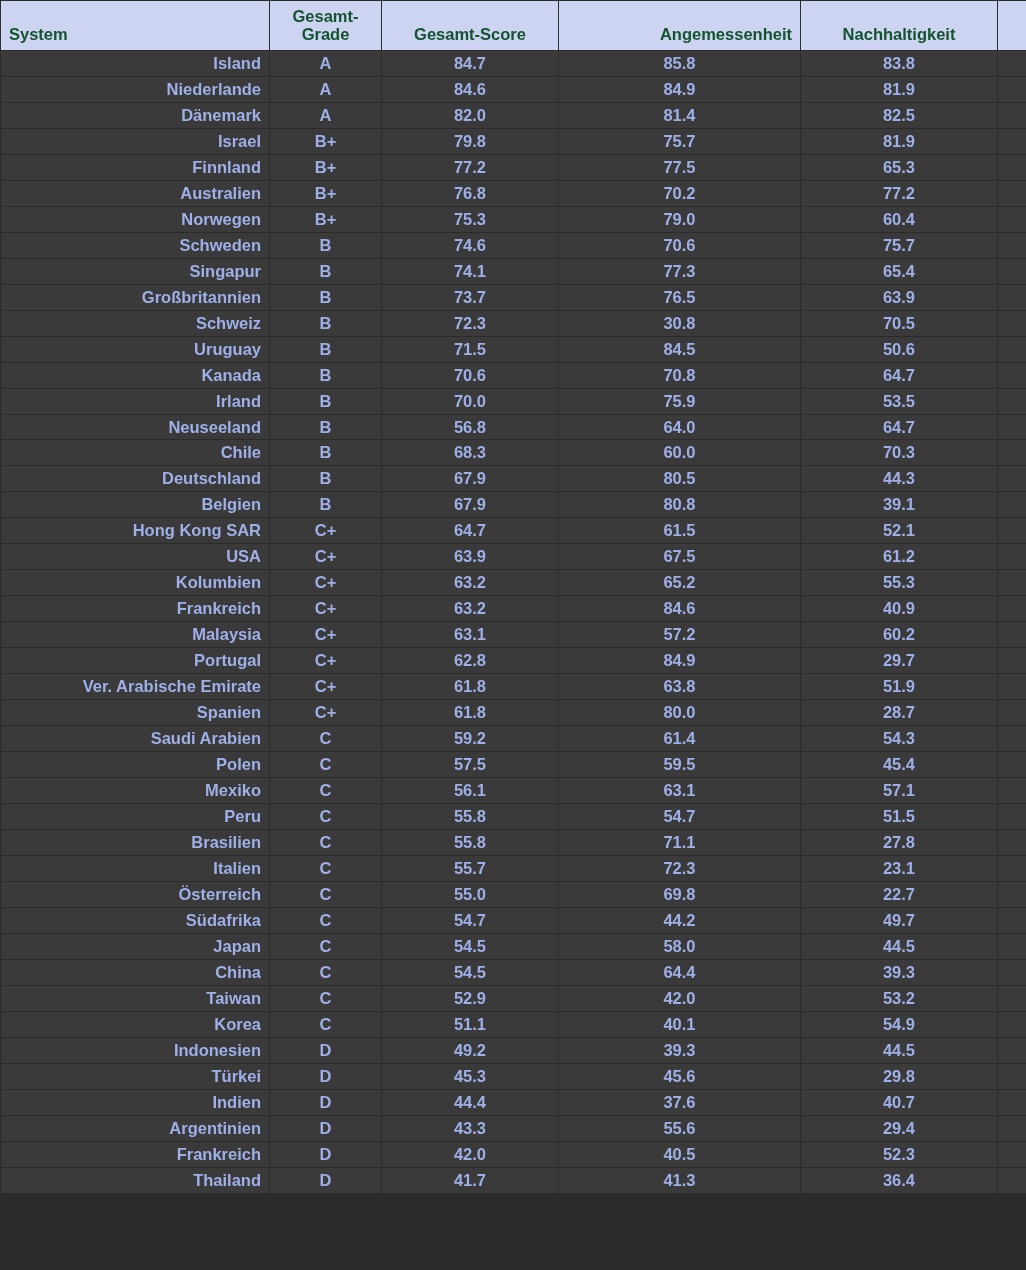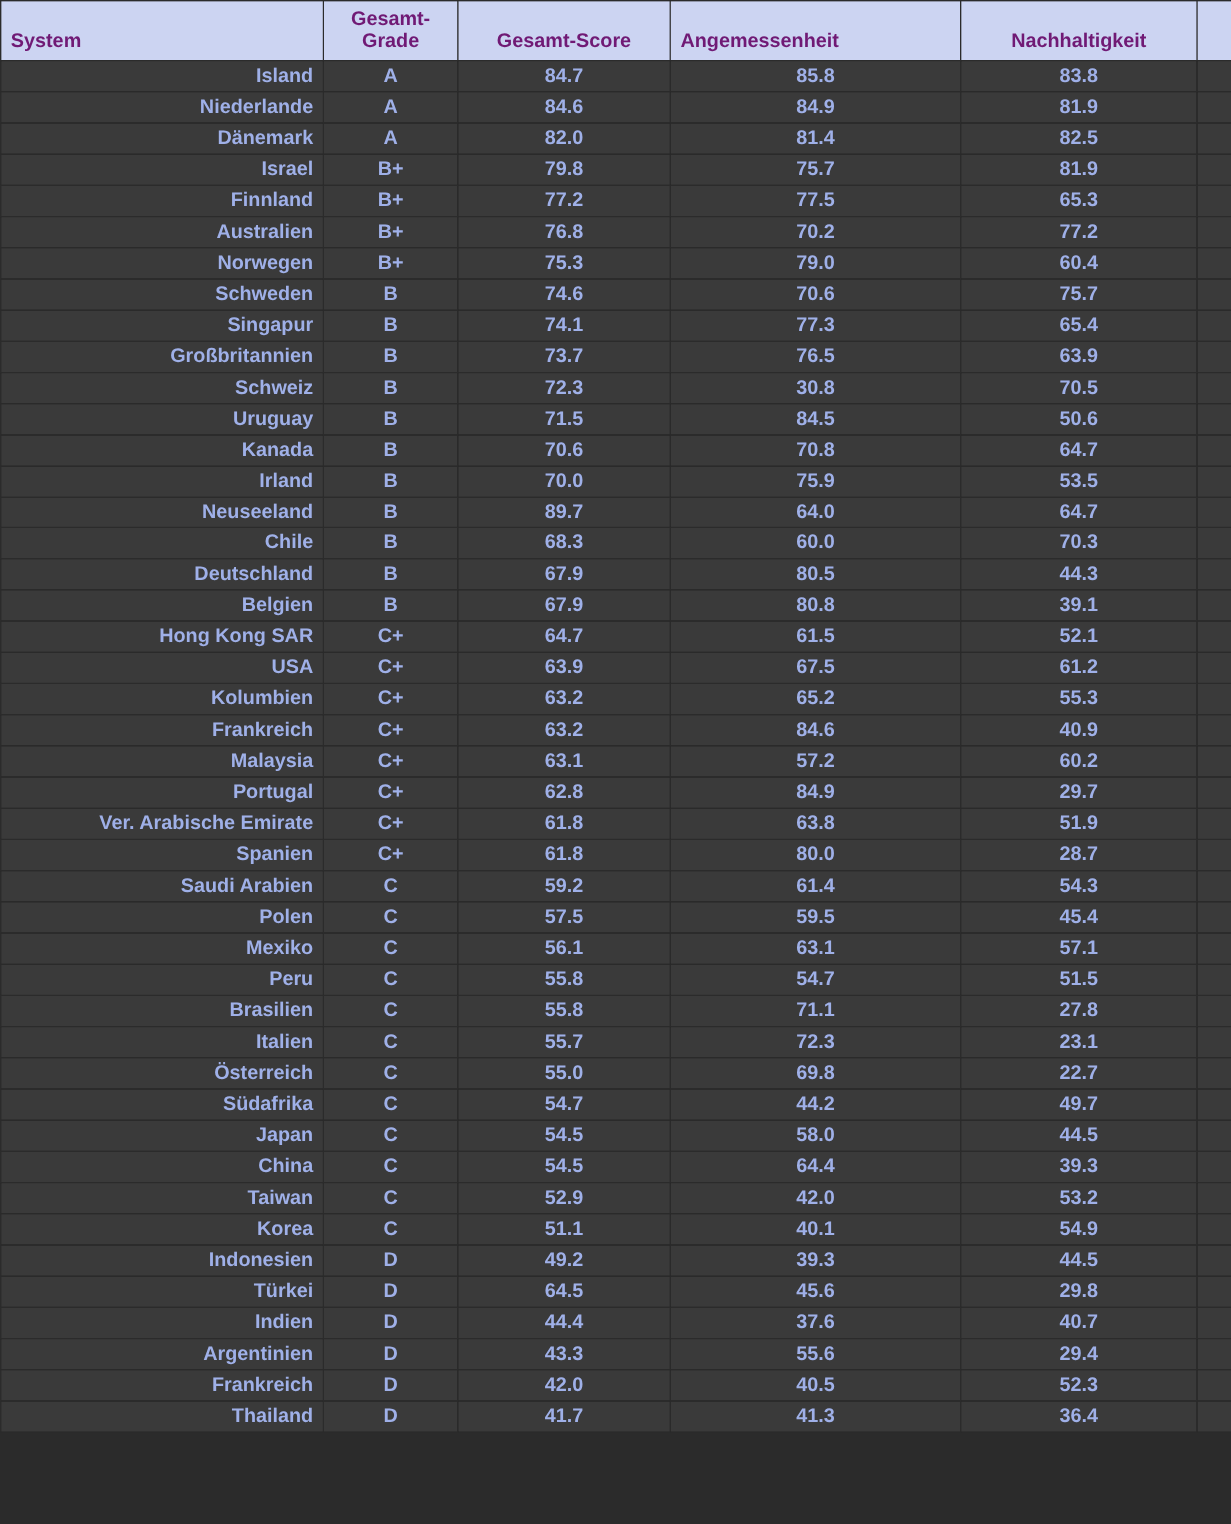--- a/index.html
+++ b/index.html
@@ -11,35 +11,35 @@
     width: 1026px;
     font-family: "Liberation Sans", sans-serif;
   }
   table.ranking {
     border-collapse: collapse;
     width: 1026px;
     table-layout: fixed;
   }
   table.ranking th {
     background: #ccd4f2;
-    color: #701a75;
+    color: #14532d;
     font-weight: bold;
     font-size: 16.5px;
     padding: 6px 8px;
     border: 1px solid #2b2b2b;
     vertical-align: bottom;
     line-height: 1.12;
   }
   th.col-system {
     text-align: left;
     width: 252px;
   }
   th.col-grade  { text-align: center; width: 95px; }
   th.col-score  { text-align: center; width: 160px; }
-  th.col-ang    { text-align: left; width: 225px; }
+  th.col-ang    { text-align: right; width: 225px; }
   th.col-nach   { width: 180px; }
   th.col-int    { text-align: center; width: 114px; }
 
   table.ranking td {
     background: #3a3a3a;
     color: #9fb0e8;
     font-size: 16.5px;
     font-weight: bold;
     padding: 3px 8px;
     border: 1px solid #2b2b2b;
@@ -177,21 +177,21 @@
         <td class="c-system">Irland</td>
         <td class="c-grade">B</td>
         <td class="c-num">70.0</td>
         <td class="c-num">75.9</td>
         <td class="c-num">53.5</td>
         <td class="c-num">83.7</td>
       </tr>
       <tr>
         <td class="c-system">Neuseeland</td>
         <td class="c-grade">B</td>
-        <td class="c-num">89.7</td>
+        <td class="c-num">56.8</td>
         <td class="c-num">64.0</td>
         <td class="c-num">64.7</td>
         <td class="c-num">82.1</td>
       </tr>
       <tr>
         <td class="c-system">Chile</td>
         <td class="c-grade">B</td>
         <td class="c-num">68.3</td>
         <td class="c-num">60.0</td>
         <td class="c-num">70.3</td>
@@ -377,21 +377,21 @@
         <td class="c-system">Indonesien</td>
         <td class="c-grade">D</td>
         <td class="c-num">49.2</td>
         <td class="c-num">39.3</td>
         <td class="c-num">44.5</td>
         <td class="c-num">71.5</td>
       </tr>
       <tr>
         <td class="c-system">Türkei</td>
         <td class="c-grade">D</td>
-        <td class="c-num">64.5</td>
+        <td class="c-num">45.3</td>
         <td class="c-num">45.6</td>
         <td class="c-num">29.8</td>
         <td class="c-num">66.6</td>
       </tr>
       <tr>
         <td class="c-system">Indien</td>
         <td class="c-grade">D</td>
         <td class="c-num">44.4</td>
         <td class="c-num">37.6</td>
         <td class="c-num">40.7</td>

